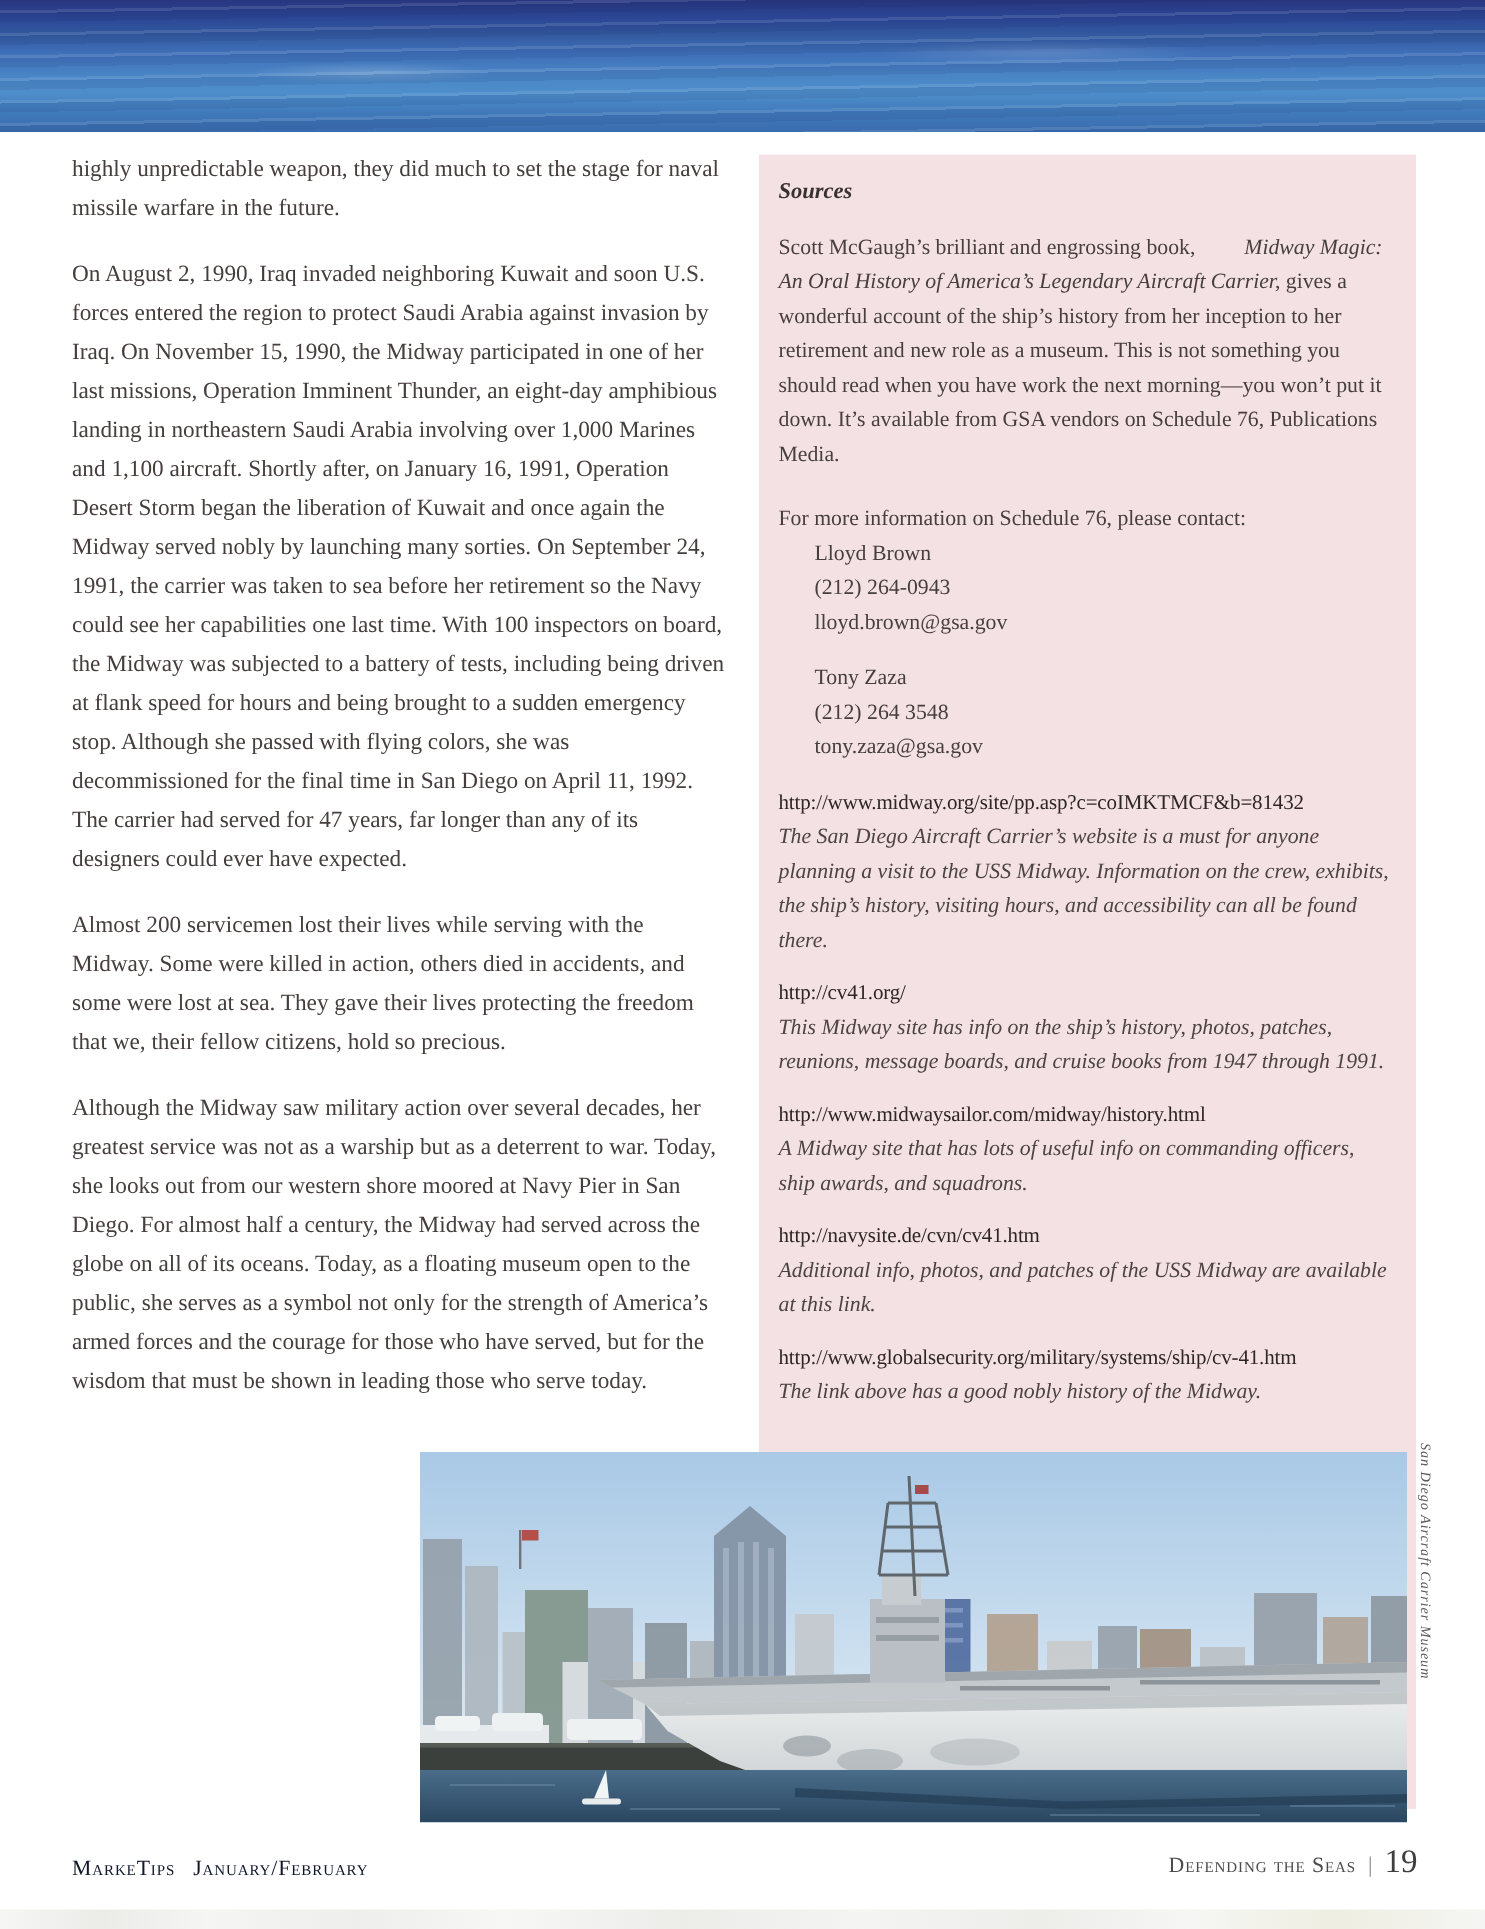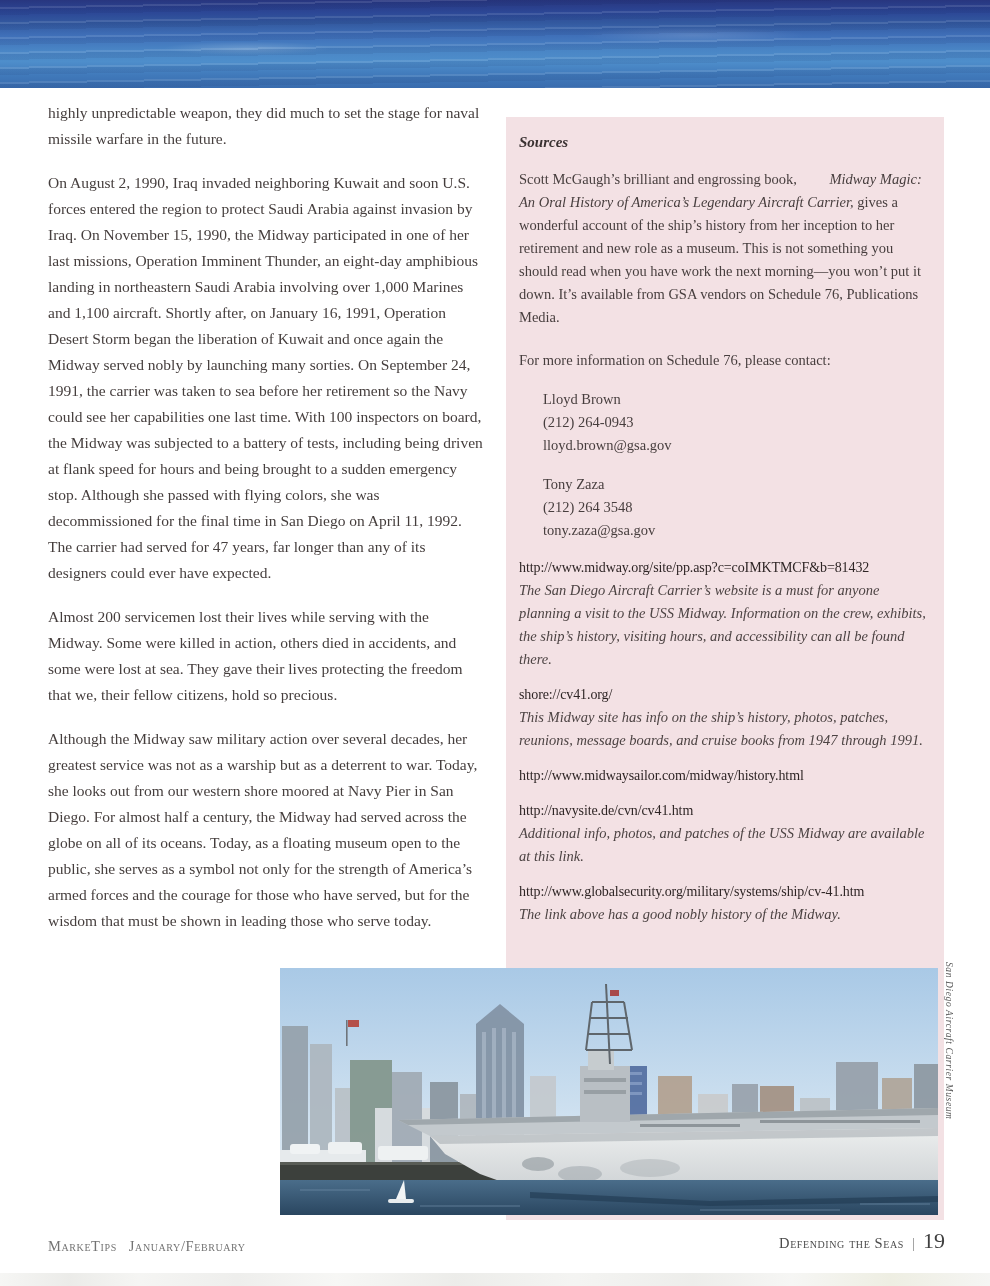--- a/index.html
+++ b/index.html
@@ -28,31 +28,31 @@
 
   
   .article {
     position:absolute; left:48px; top:100px; width:436px;
     font-size:15.5px; line-height:26px; color:#453e3d;
   }
   .article p { margin:0 0 18px 0; }
 
   
   .sources-panel {
-    position:absolute; left:506px; top:117px; width:438px; height:1103px;
+    position:absolute; left:506px; top:103px; width:438px; height:1103px;
     background:#f3e1e4; padding:14px 15px 0 13px; overflow:hidden;
     font-size:14.5px; line-height:23px; color:#473e3e;
   }
   .sources-heading {
     margin:0 0 14px 0; font-size:15px; font-weight:bold; font-style:italic; color:#3a3232;
   }
   .src-intro { margin:0 0 20px 0; }
   .src-intro em { font-style:italic;margin-left:29px; }
   .contact-intro { margin:0; }
-  .contact-block { margin:16px 0 14px 24px; }
+  .contact-block { margin:0 0 14px 24px; }
   .src-link { margin-top:12px; }
   .src-url {
     font-weight:normal; font-size:14px; letter-spacing:-0.1px;
     white-space:nowrap; color:#2e2525;
   }
   .src-desc { font-style:italic; color:#4c4343; }
 
   
   .photo {
     position:absolute; left:280px; top:968px; width:658px; height:247px;
@@ -62,21 +62,21 @@
   .photo-credit {
     position:absolute; left:944px; top:962px; height:258px;
     writing-mode:vertical-rl; text-orientation:mixed;
     font-style:italic; font-size:9.5px; letter-spacing:0.6px; color:#5a5a5a;
     white-space:nowrap;
   }
 
   
   .footer-left {
     position:absolute; left:48px; top:1238px;
-    font-variant:small-caps; font-size:14.5px; letter-spacing:0.6px; color:#737373;
+    font-variant:small-caps; font-size:14.5px; letter-spacing:0.6px; color:#0f172a;
   }
   .footer-left .issue { margin-left:12px; }
   .footer-right {
     position:absolute; right:45px; top:1228px;
     display:flex; align-items:baseline; gap:8px; color:#4b4b4b;justify-content:center;
   }
   .footer-right .fr-title { font-variant:small-caps; font-size:14.5px; letter-spacing:0.6px; }
   .footer-right .fr-divider { color:#8a8a8a; font-size:15px; }
   .footer-right .fr-page { font-size:22px; color:#3f3f3f; }
 
@@ -120,26 +120,27 @@
       <div>(212) 264 3548</div>
       <div>tony.zaza@gsa.gov</div>
     </div>
 
     <div class="src-link">
       <div class="src-url">http://www.midway.org/site/pp.asp?c=coIMKTMCF&amp;b=81432</div>
       <div class="src-desc">The San Diego Aircraft Carrier’s website is a must for anyone planning a visit to the USS Midway. Information on the crew, exhibits, the ship’s history, visiting hours, and accessibility can all be found there.</div>
     </div>
 
     <div class="src-link">
-      <div class="src-url">shore://cv41.org/</div>
+      <div class="src-url">http://cv41.org/</div>
       <div class="src-desc">This Midway site has info on the ship’s history, photos, patches, reunions, message boards, and cruise books from 1947 through 1991.</div>
     </div>
 
     <div class="src-link">
       <div class="src-url">http://www.midwaysailor.com/midway/history.html</div>
+      <div class="src-desc">A Midway site that has lots of useful info on commanding officers, ship awards, and squadrons.</div>
     </div>
 
     <div class="src-link">
       <div class="src-url">http://navysite.de/cvn/cv41.htm</div>
       <div class="src-desc">Additional info, photos, and patches of the USS Midway are available at this link.</div>
     </div>
 
     <div class="src-link">
       <div class="src-url">http://www.globalsecurity.org/military/systems/ship/cv-41.htm</div>
       <div class="src-desc">The link above has a good nobly history of the Midway.</div>

